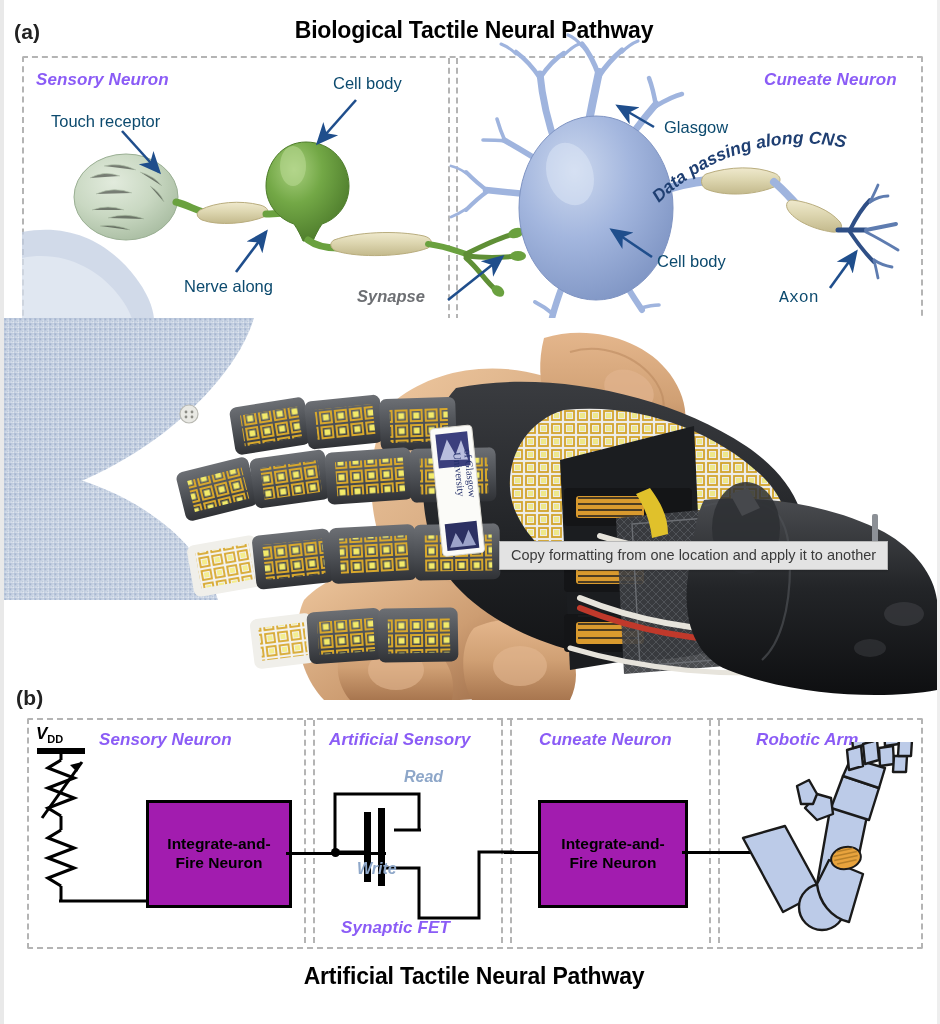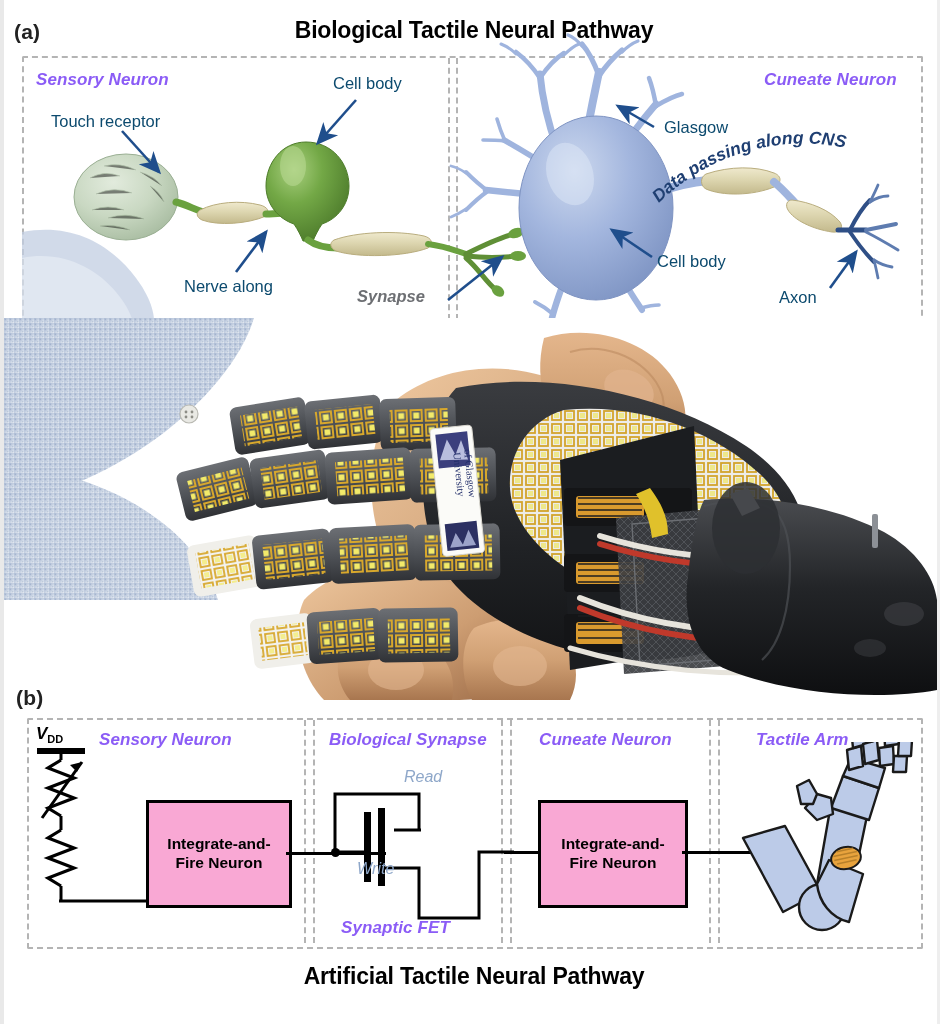--- a/index.html
+++ b/index.html
@@ -45,30 +45,30 @@
     border-left:2px dashed #b4b4b4;
   }
 
   
   .a-art{position:absolute;inset:0;pointer-events:none;}
 
   
   .wire{position:absolute;background:#000;}
   .wire.h{height:3px;}
   .blockbox{
-    position:absolute;border:3px solid #000;background:#f9a8d4;
+    position:absolute;border:3px solid #000;background:#a21caf;
     display:flex;align-items:center;justify-content:center;text-align:center;
     font-size:15.5px;font-weight:700;color:#000;line-height:1.22;
   }
   .node-dot{
     position:absolute;width:9px;height:9px;border-radius:50%;background:#000;
   }
   .vdd-rail{position:absolute;height:6px;background:#000;}
   .circ-lbl{
-    position:absolute;font-size:16px;font-style:italic;font-weight:400;
+    position:absolute;font-size:16px;font-style:italic;font-weight:700;
     color:#8ea7c9;white-space:nowrap;
   }
   .vdd-text{
     position:absolute;font-size:17px;font-weight:700;font-style:italic;color:#000;
     white-space:nowrap;
   }
   .vdd-text sub{font-size:11px;font-style:normal;font-weight:700;}
 
   
   #photo{
@@ -242,21 +242,21 @@
       <textPath href="#cnsPath" startOffset="2%">Data passing along CNS</textPath>
     </text>
   </svg>
 
   <div class="abs callout nosel" style="left:47px;top:112px;text-align:center;">Touch receptor</div>
   <div class="abs callout nosel" style="left:329px;top:74px;">Cell body</div>
   <div class="abs callout nosel" style="left:180px;top:277px;">Nerve along</div>
   <div class="abs callout ital nosel" style="left:353px;top:287px;">Synapse</div>
   <div class="abs callout nosel" style="left:660px;top:118px;">Glasgow</div>
   <div class="abs callout nosel" style="left:653px;top:252px;">Cell body</div>
-  <div class="abs callout nosel" style="left:775px;top:288px;">Axon</div>
+  <div class="abs callout nosel" style="left:775px;top:288px;font-family:Liberation Mono, monospace;">Axon</div>
 
   <div id="photo">
     <svg width="933" height="382" viewBox="0 0 933 382">
       <defs>
         <linearGradient id="shirt" x1="0" y1="0" x2="1" y2="1">
           <stop offset="0%" stop-color="#aebdd6"></stop>
           <stop offset="55%" stop-color="#c6d1e2"></stop>
           <stop offset="100%" stop-color="#eef2f7"></stop>
         </linearGradient>
         <pattern id="shirtTex" width="5" height="5" patternUnits="userSpaceOnUse">
@@ -429,37 +429,38 @@
       <path d="M700,188 C722,182 744,182 762,188 C778,194 786,214 786,248
                C786,292 776,326 758,342" fill="none" stroke="#4d5054" stroke-width="2.2" opacity=".7"></path>
       <ellipse cx="742" cy="210" rx="34" ry="46" fill="#2d2f33" opacity=".85"></ellipse>
       <path d="M726,176 L744,170 L756,190 L738,198 Z" fill="#46484c"></path>
       <rect x="868" y="196" width="6" height="34" rx="2" fill="#8c9096"></rect>
       <ellipse cx="900" cy="296" rx="20" ry="12" fill="#3a3c40" opacity=".7"></ellipse>
       <ellipse cx="866" cy="330" rx="16" ry="9" fill="#3a3c40" opacity=".55"></ellipse>
     </svg>
 
     
+    <div class="tooltip nosel" style="left:495px;top:223px;">Copy formatting from one location and apply it to another</div>
   </div>
 
   <div class="abs panel-letter nosel" style="left:12px;top:686px;">(b)</div>
 
   <div class="abs dashbox" style="left:23px;top:718px;width:892px;height:227px;"></div>
 
   <div class="abs dashdiv" style="left:300px;top:720px;height:223px;"></div>
   <div class="abs dashdiv" style="left:309px;top:720px;height:223px;"></div>
   <div class="abs dashdiv" style="left:497px;top:720px;height:223px;"></div>
   <div class="abs dashdiv" style="left:506px;top:720px;height:223px;"></div>
   <div class="abs dashdiv" style="left:705px;top:720px;height:223px;"></div>
   <div class="abs dashdiv" style="left:714px;top:720px;height:223px;"></div>
 
   <div class="abs region-label nosel" style="left:95px;top:730px;">Sensory Neuron</div>
-  <div class="abs region-label nosel" style="left:325px;top:730px;">Biological Synapse</div>
+  <div class="abs region-label nosel" style="left:325px;top:730px;">Artificial Sensory</div>
   <div class="abs region-label nosel" style="left:535px;top:730px;">Cuneate Neuron</div>
-  <div class="abs region-label nosel" style="left:752px;top:730px;">Tactile Arm</div>
+  <div class="abs region-label nosel" style="left:752px;top:730px;">Robotic Arm</div>
 
   <div class="abs vdd-text nosel" style="left:32px;top:724px;">
     <span>V</span><sub>DD</sub>
   </div>
   <div class="vdd-rail abs" style="left:33px;top:748px;width:48px;"></div>
 
   <svg class="abs" style="left:26px;top:748px;" width="120" height="160" viewBox="0 0 120 160">
 
     <line x1="31" y1="0" x2="31" y2="12" stroke="#000" stroke-width="3"></line>
 

